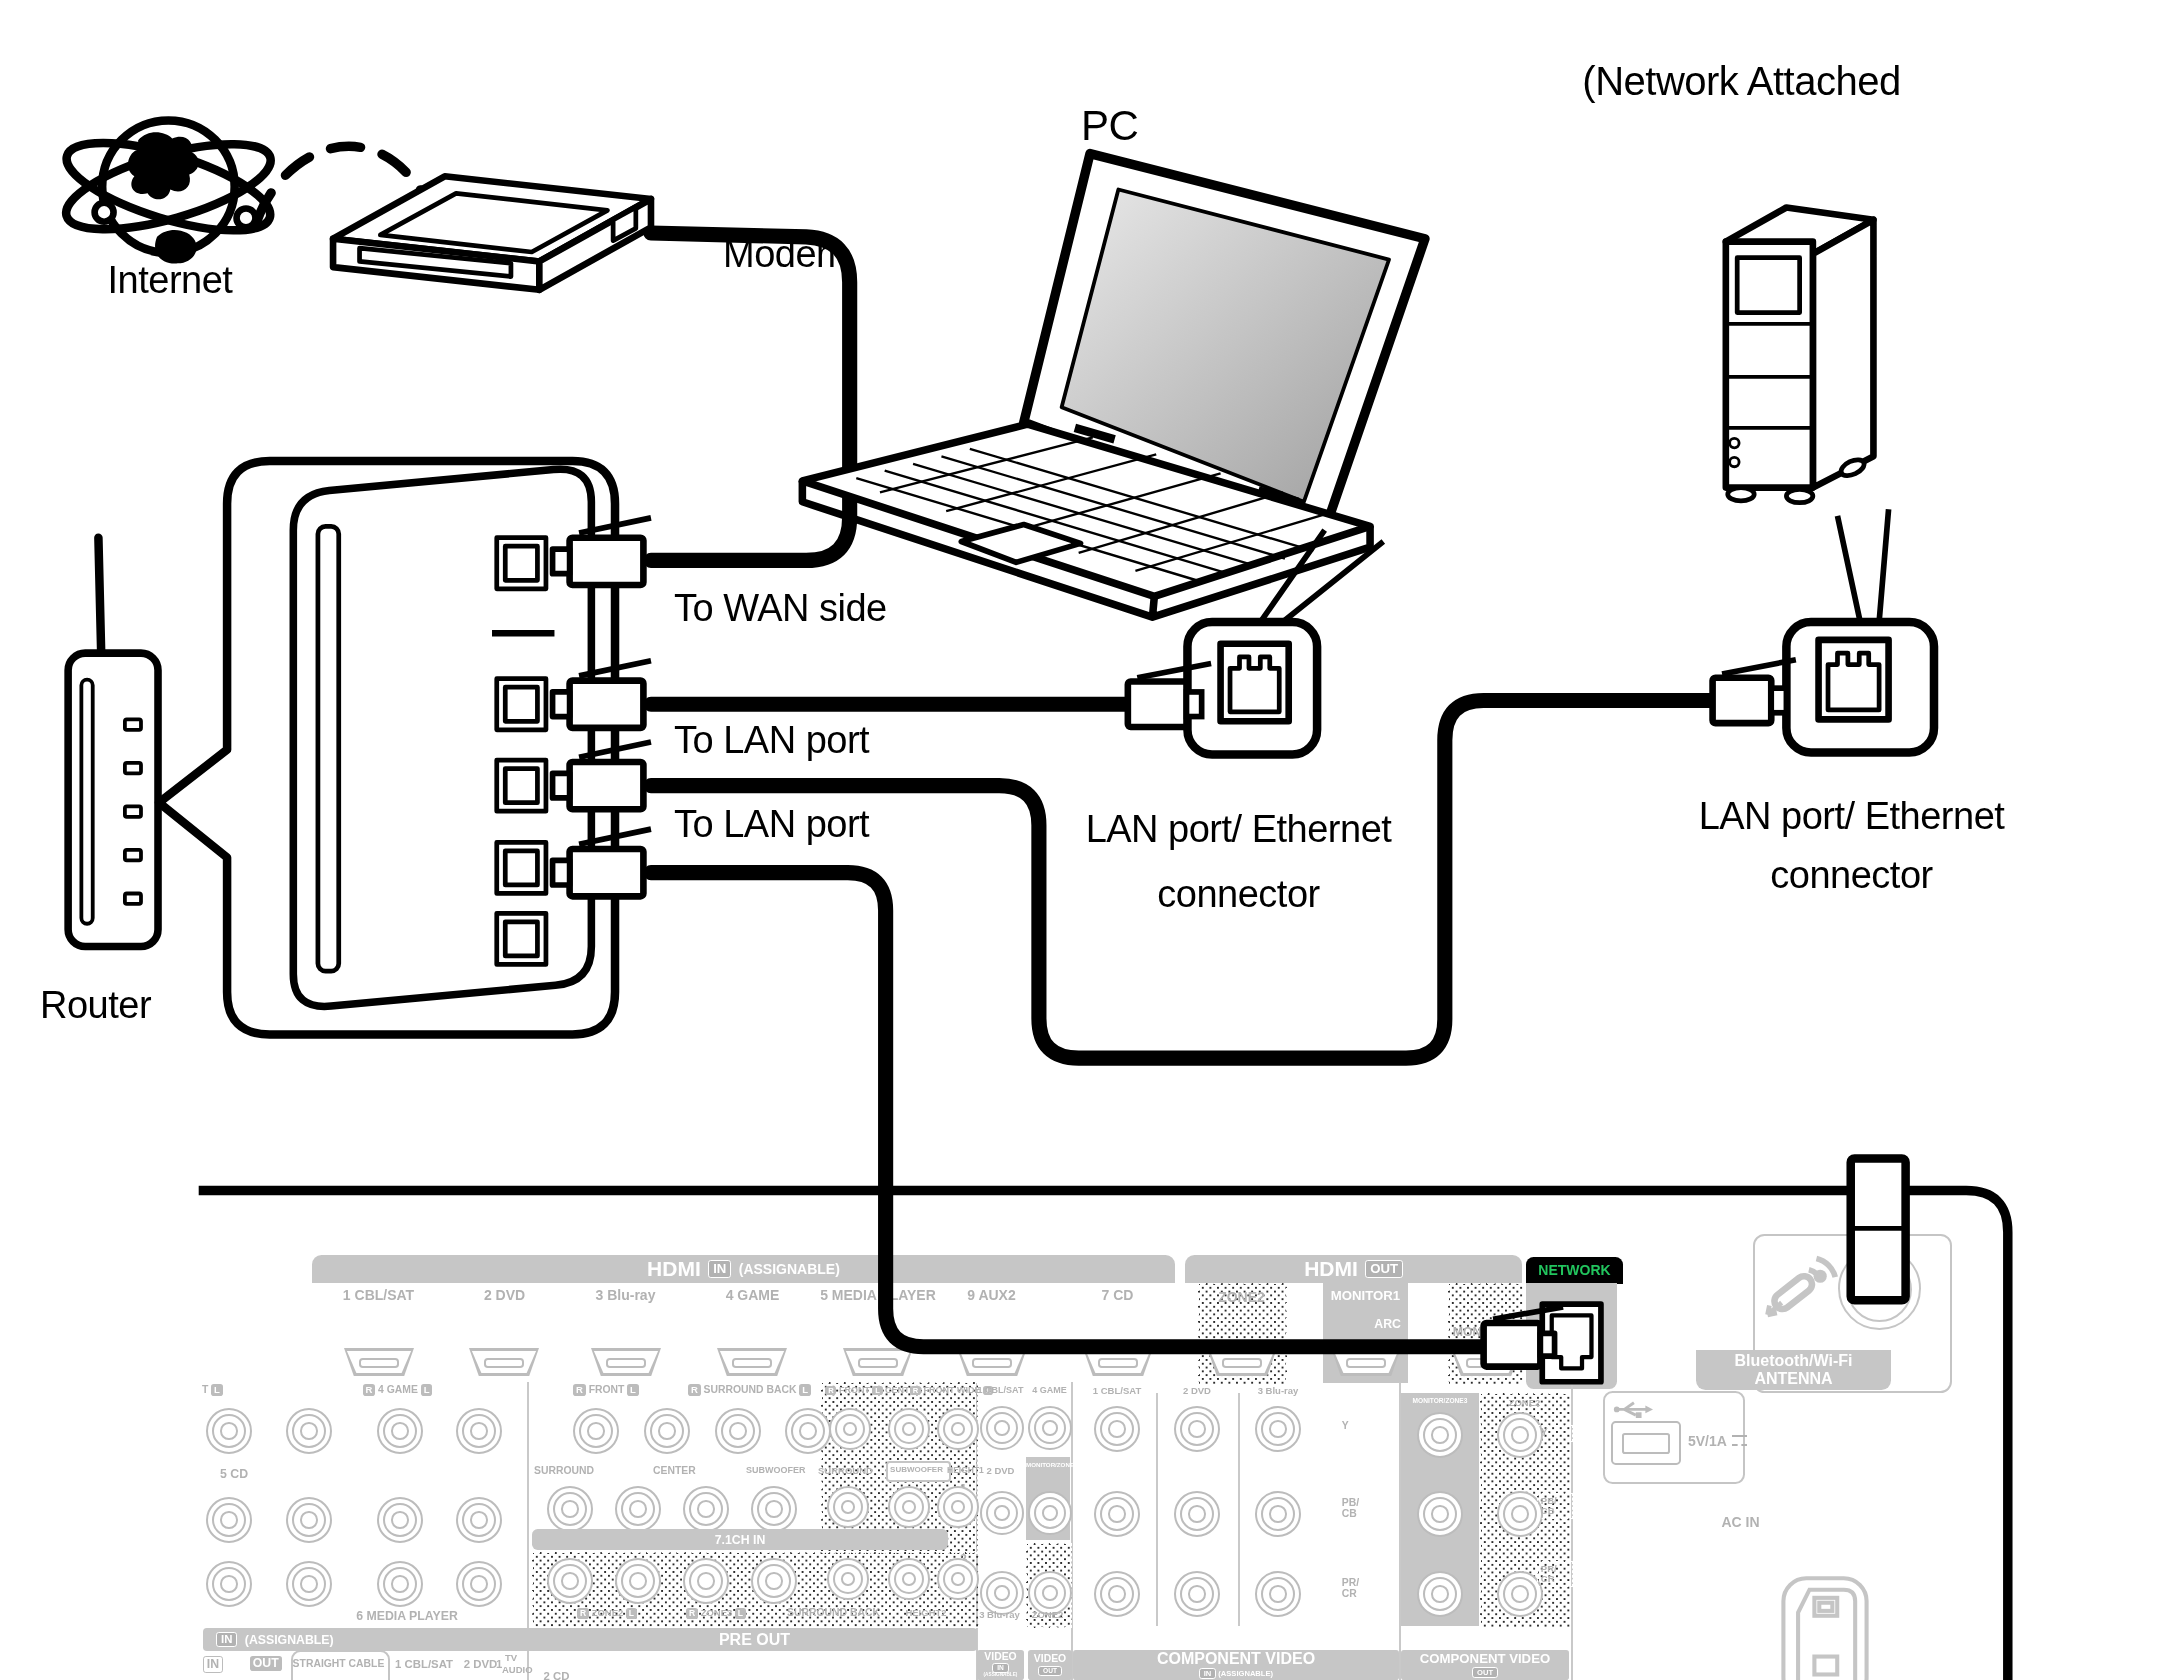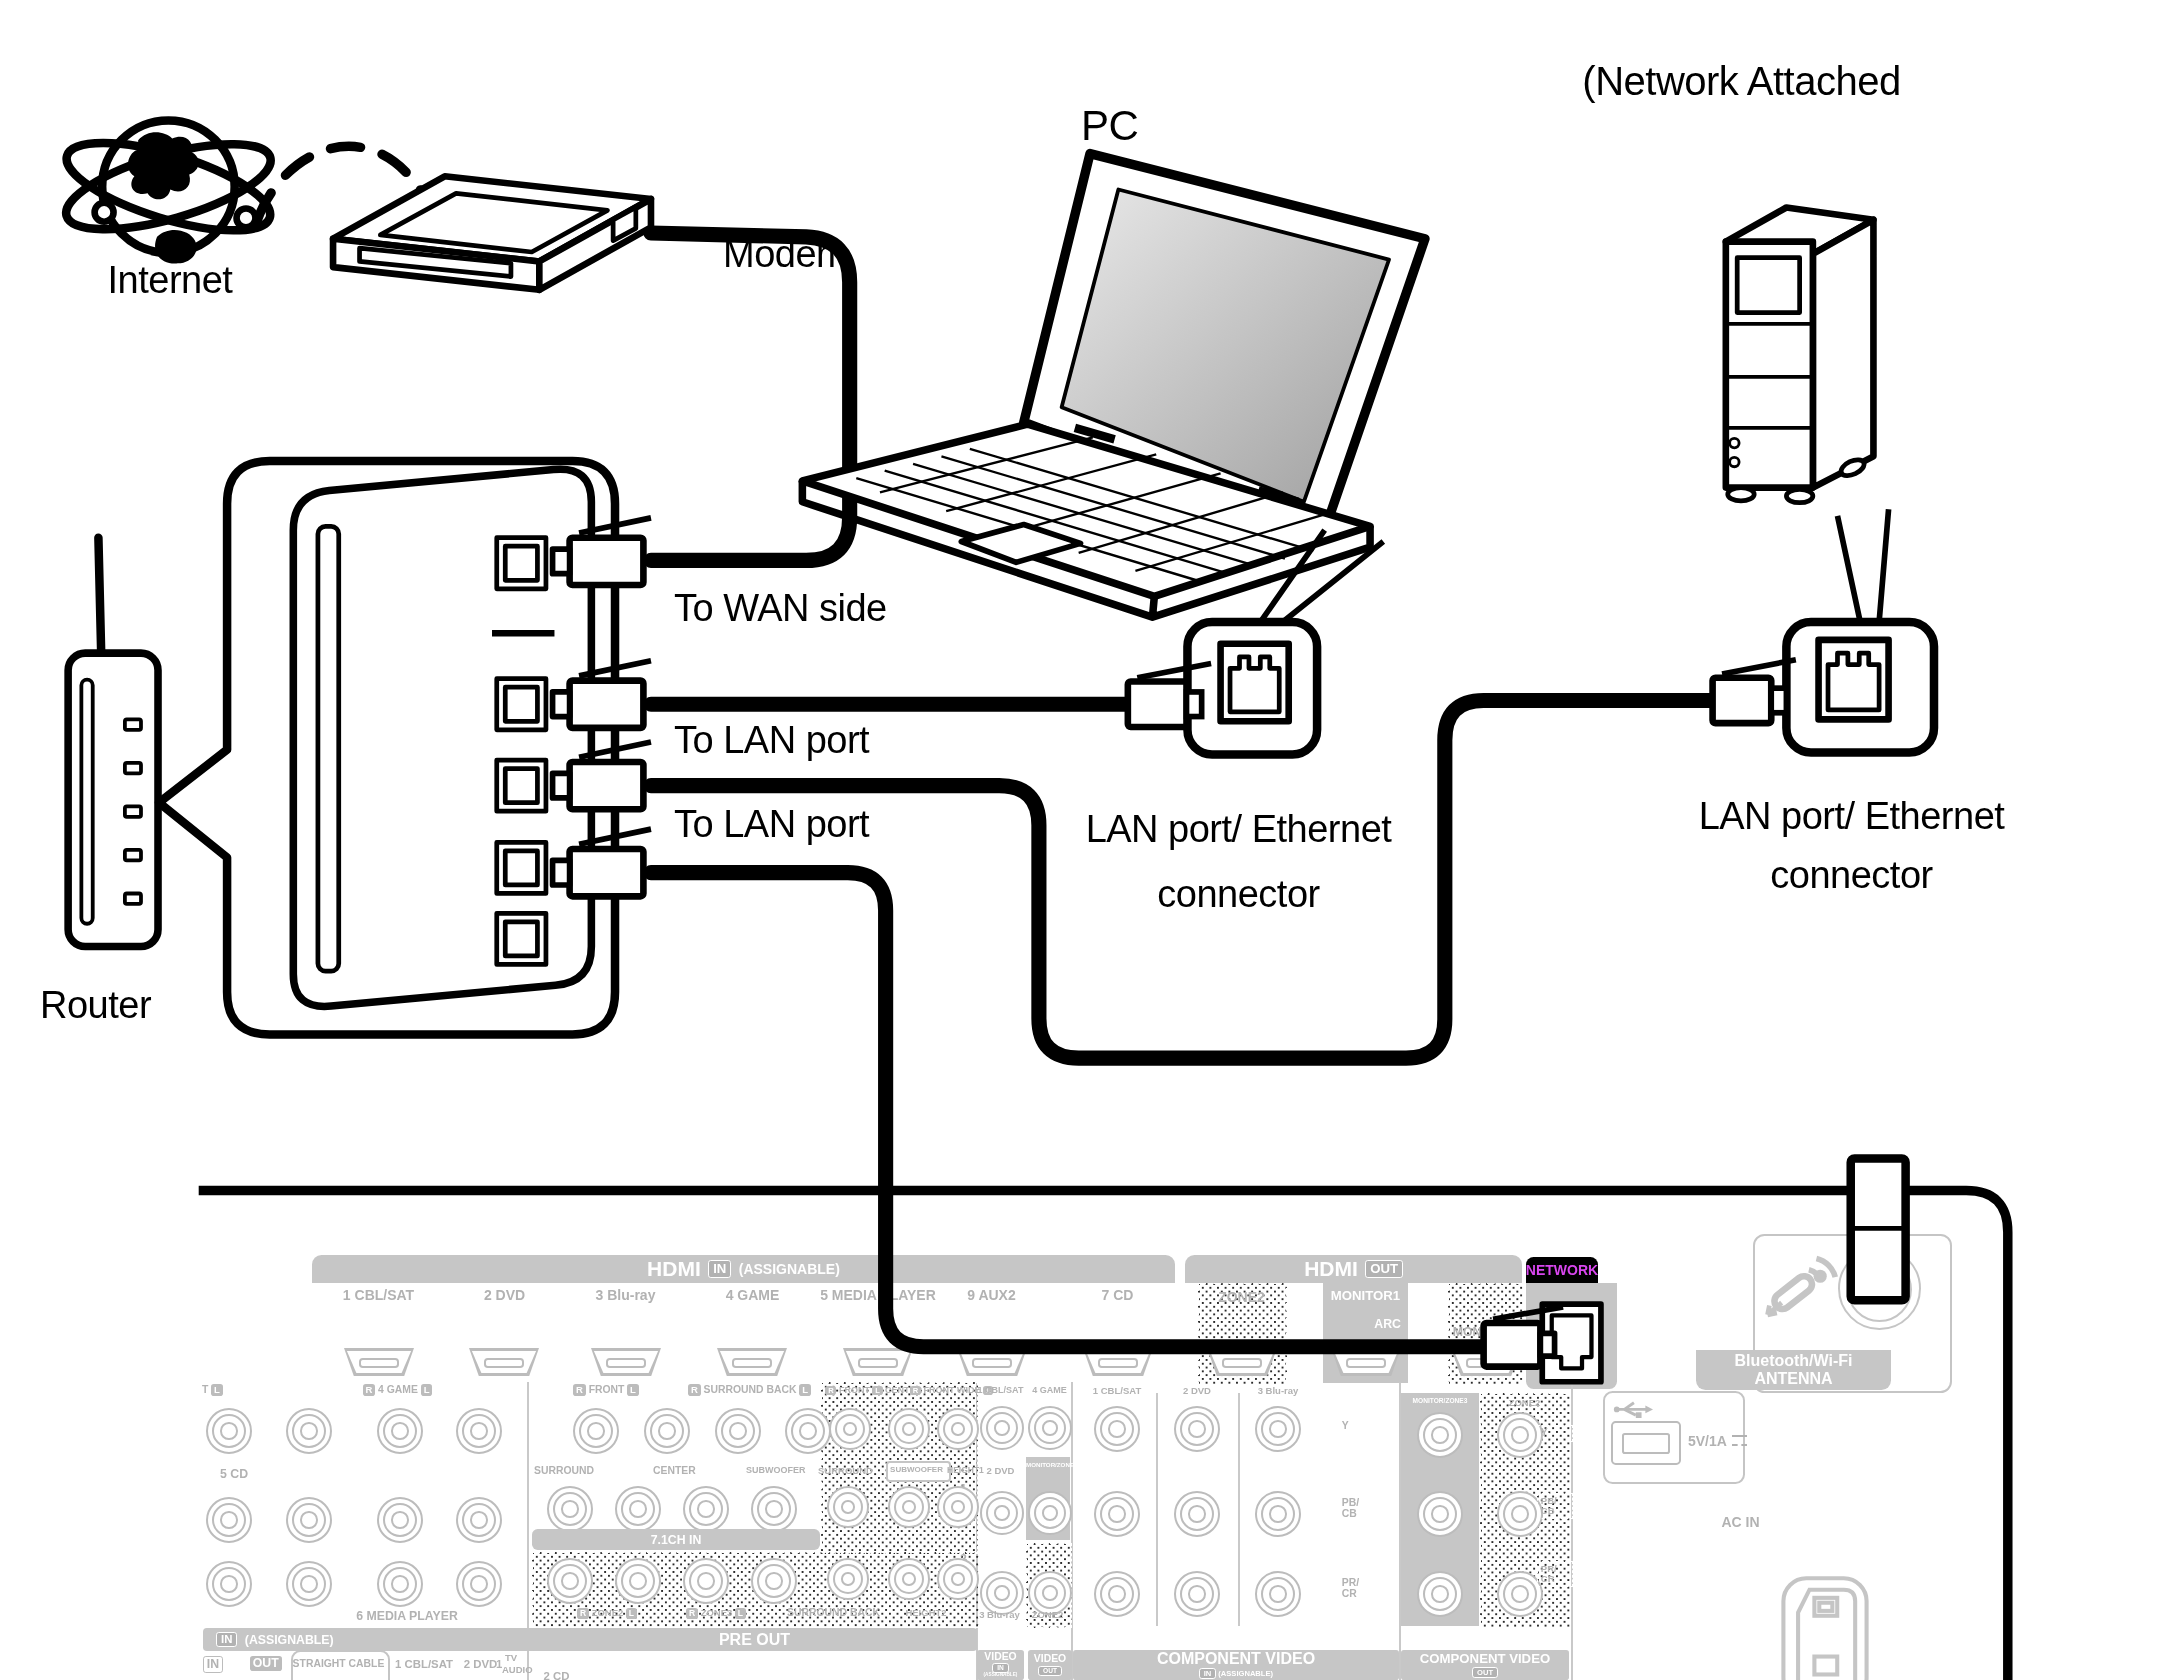--- a/index.html
+++ b/index.html
@@ -76,22 +76,22 @@
     <i class="hdmi" style="left:469px;top:1348px;"></i>
     <i class="hdmi" style="left:591px;top:1348px;"></i>
     <i class="hdmi" style="left:717px;top:1348px;"></i>
     <i class="hdmi" style="left:843px;top:1348px;"></i>
     <i class="hdmi" style="left:957px;top:1348px;"></i>
     <i class="hdmi" style="left:1083px;top:1348px;"></i>
     <i class="hdmi" style="left:1207px;top:1348px;"></i>
     <i class="hdmi" style="left:1331px;top:1348px;"></i>
     <i class="hdmi" style="left:1451px;top:1348px;"></i>
 
-    <div style="position:absolute;left:1526px;top:1257px;width:72px;height:26.5px;background:#000;border-radius:7.6px 7.6px 0 0;
-                color:#d946ef;font-weight:bold;font-size:14px;display:flex;align-items:center;justify-content:center;">
+    <div style="position:absolute;left:1526px;top:1257px;width:97px;height:26.5px;background:#000;border-radius:7.6px 7.6px 0 0;
+                color:#22c55e;font-weight:bold;font-size:14px;display:flex;align-items:center;justify-content:center;">
       <span>NETWORK</span>
     </div>
     <div class="gcol" style="left:1526px;top:1283px;width:91px;height:106px;border-radius:0 0 7.6px 7.6px;"></div>
 
     <div class="vline" style="left:527px;top:1382px;height:299px;"></div>
     <div class="vline" style="left:976px;top:1382px;height:299px;"></div>
     <div class="vline" style="left:1071px;top:1382px;height:299px;"></div>
     <div class="vline" style="left:1399px;top:1382px;height:299px;"></div>
     <div class="vline" style="left:1571px;top:1382px;height:299px;"></div>
     <div class="vline" style="left:1156px;top:1393px;height:233px;"></div>
@@ -180,21 +180,21 @@
     <div class="glabel" style="left:960px;top:1552px;font-size:12.3px;">2</div>
 
     <i class="jack" style="left:547px;top:1486px;"></i>
     <i class="jack" style="left:615px;top:1486px;"></i>
     <i class="jack" style="left:683px;top:1486px;"></i>
     <i class="jack" style="left:751px;top:1486px;"></i>
     <i class="jack" style="left:827px;top:1486px;width:38px;height:38px;"></i>
     <i class="jack" style="left:888px;top:1486px;width:38px;height:38px;"></i>
     <i class="jack" style="left:937px;top:1486px;width:38px;height:38px;"></i>
 
-    <div class="gbar" style="left:532px;top:1529px;width:288px;height:21px;border-radius:5.7px;font-size:12.3px;">
+    <div class="gbar" style="left:532px;top:1529px;width:416px;height:21px;border-radius:5.7px;font-size:12.3px;">
       <span>7.1CH IN</span>
     </div>
 
     <i class="jack" style="left:547px;top:1558px;"></i>
     <i class="jack" style="left:615px;top:1558px;"></i>
     <i class="jack" style="left:683px;top:1558px;"></i>
     <i class="jack" style="left:751px;top:1558px;"></i>
     <i class="jack" style="left:827px;top:1558px;width:38px;height:38px;"></i>
     <i class="jack" style="left:888px;top:1558px;width:38px;height:38px;"></i>
     <i class="jack" style="left:937px;top:1558px;width:38px;height:38px;"></i>

